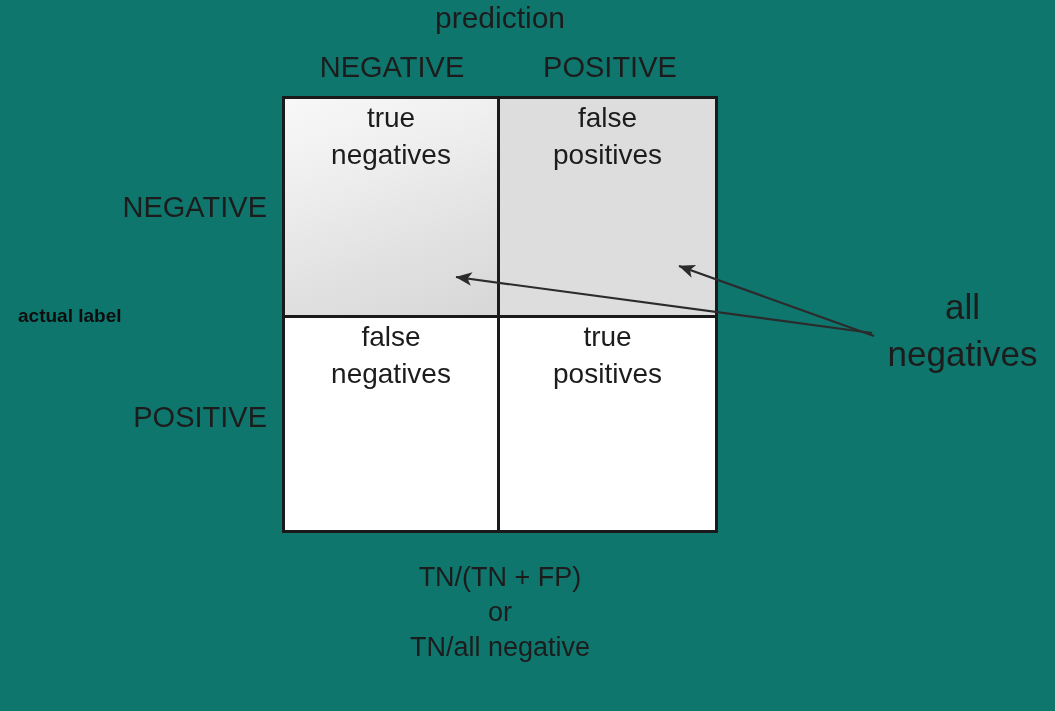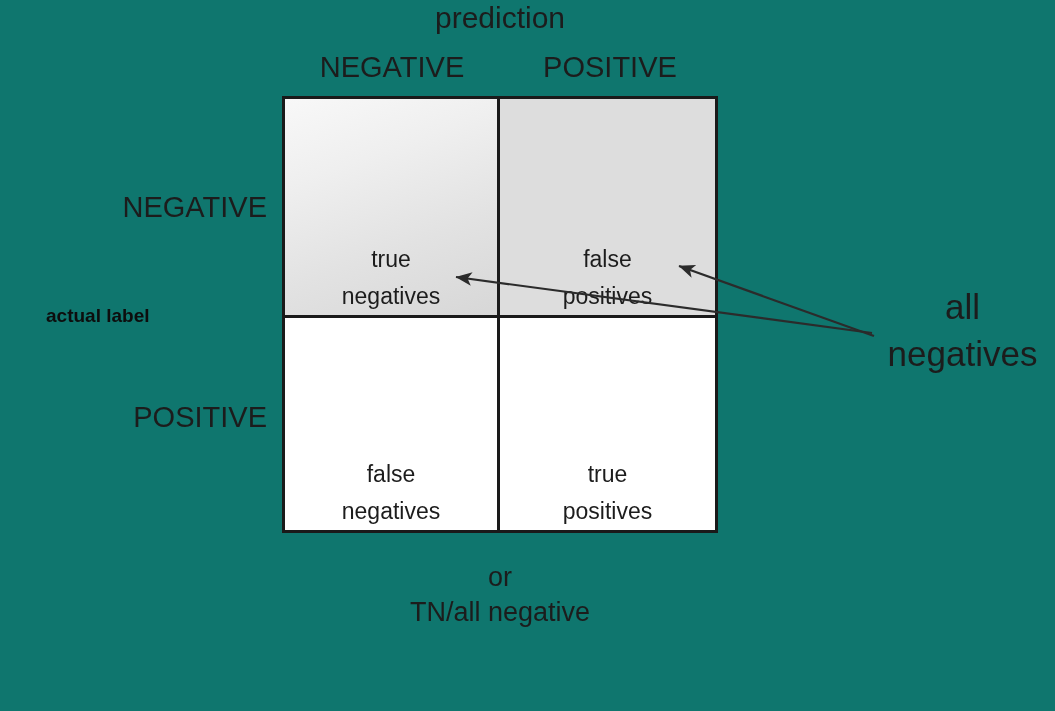--- a/index.html
+++ b/index.html
@@ -56,44 +56,43 @@
   #row-header-positive { top: 400px; }
 
   .actual-label {
     position: absolute;
     left: 18px;
     top: 305px;
     font-size: 19px;
     font-weight: bold;
     line-height: 22px;
     color: #0d0d0d;
-    margin-left: 28px;
   }
 
   
   #matrix {
     position: absolute;
     left: 282px;
     top: 96px;
     width: 436px;
     height: 437px;
     border: 3px solid #1a1a1a;
     box-sizing: border-box;
     display: grid;
     grid-template-columns: 1fr 1fr;
     grid-template-rows: 219px 1fr;
     background: #ffffff;
   }
   .cell {
     position: relative;
     display: flex;
-    align-items: flex-end;
+    align-items: flex-start;
     justify-content: center;
     box-sizing: border-box;
-    font-size: 23px;
+    font-size: 28px;
     line-height: 37px;
     text-align: center;
     color: #1c1c1c;
   }
   .cell-text { white-space: pre-line; }
 
   .cell-tn {
     background: linear-gradient(160deg, #f8f8f8 0%, #efefef 30%, #e2e2e2 65%, #d7d7d7 100%);
     border-right: 3px solid #1a1a1a;
     border-bottom: 3px solid #1a1a1a;
@@ -188,17 +187,18 @@
       </marker>
     </defs>
     <line x1="872" y1="333" x2="456" y2="277" stroke="#2b2b2b" stroke-width="2.2" marker-end="url(#arrowhead)"></line>
     <line x1="874" y1="336" x2="679" y2="266" stroke="#2b2b2b" stroke-width="2.2" marker-end="url(#arrowhead)"></line>
   </svg>
 
   <div id="annotation-all-negatives">all
 negatives</div>
 
   <div id="caption">
+    <span class="caption-line">TN/(TN + FP)</span>
     <span class="caption-line">or</span>
     <span class="caption-line">TN/all negative</span>
   </div>
 
 </div>
 
 </body></html>

